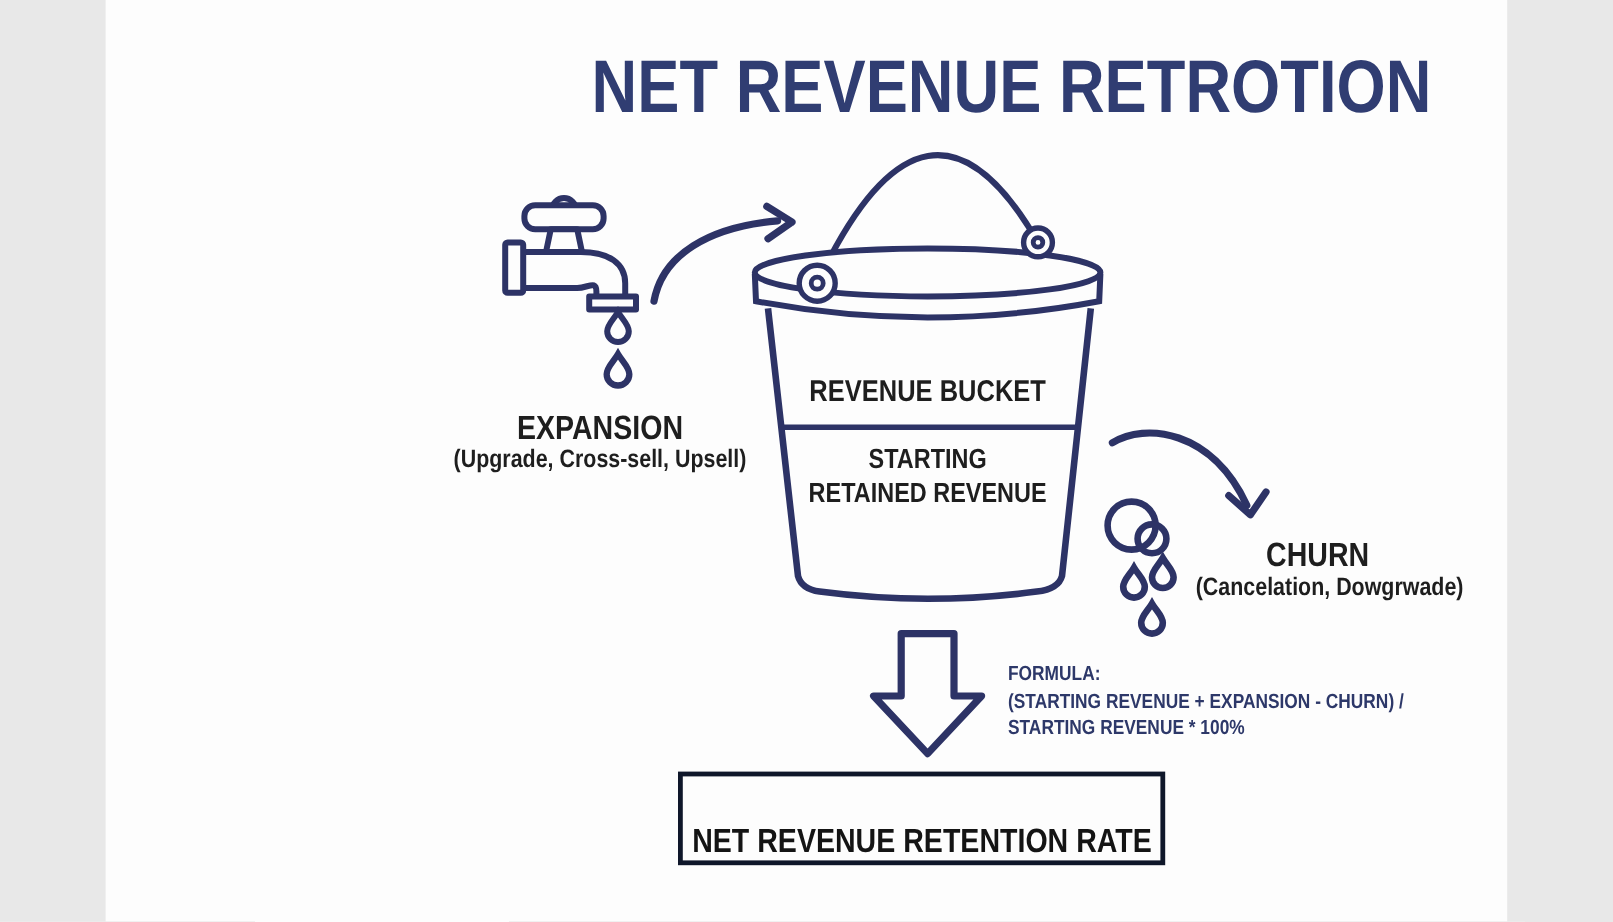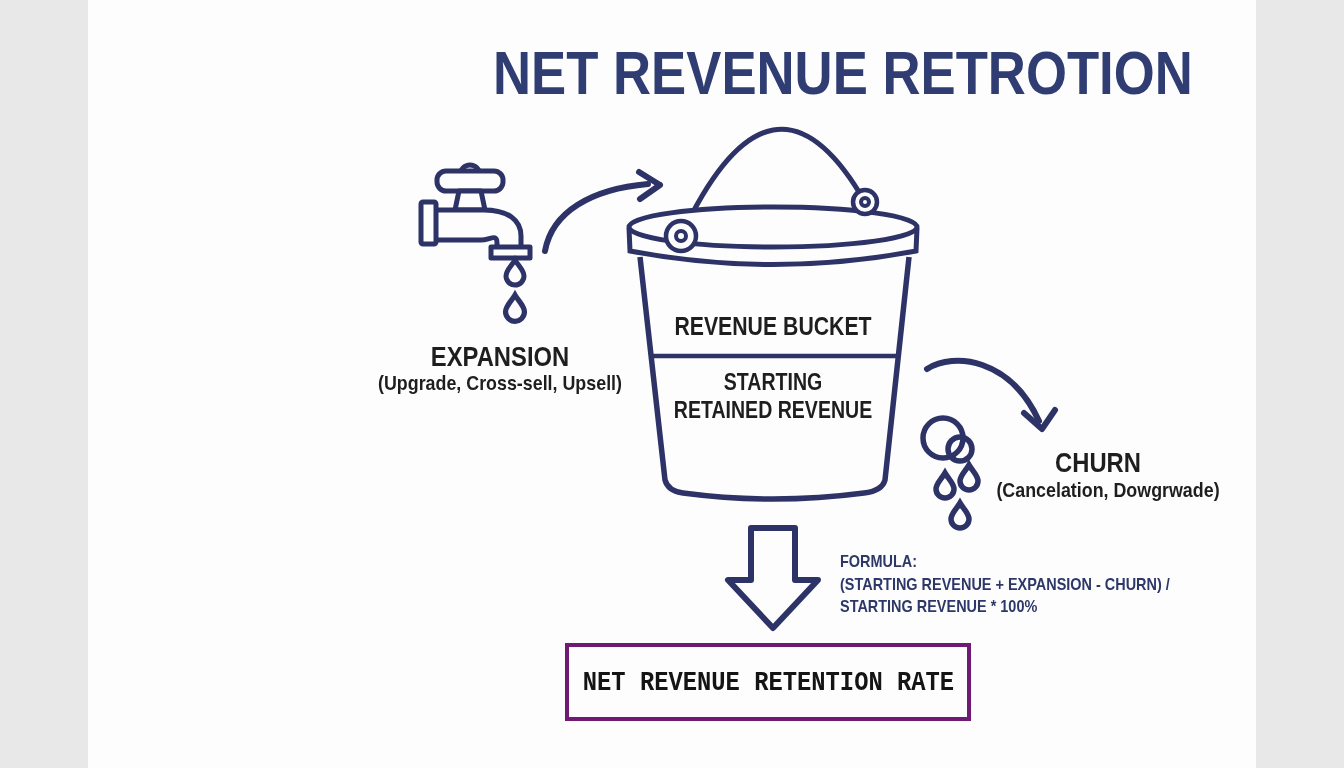--- a/index.html
+++ b/index.html
@@ -24,22 +24,22 @@
   .bucket-label{left:535px;top:312px;width:300px;font-size:25px;line-height:28px;color:#1e1e1e;}
   .bucket-content{left:535px;top:368px;width:300px;font-size:23px;line-height:28px;color:#1e1e1e;}
   .churn-label{left:860px;top:448px;width:300px;font-size:28px;line-height:30px;color:#1e1e1e;}
   .churn-sub{left:870px;top:478px;width:300px;font-size:21px;line-height:24px;color:#1e1e1e;}
   .formula{
     left:752px;top:551px;width:380px;text-align:left;
     font-size:17px;line-height:22.5px;color:#2d3869;
   }
   .result-box{
     position:absolute;left:477px;top:643px;width:398px;height:70px;
-    border:4px solid #701a75;background:#fdfdfd;
-    display:flex;align-items:center;justify-content:center;font-family:Liberation Mono, monospace;
+    border:4px solid #0f172a;background:#fdfdfd;
+    display:flex;align-items:flex-end;justify-content:center;
   }
   .result-label{position:static;font-size:28px;color:#141414;}
 </style>
 </head>
 <body>
 
 <div id="stage">
 
   <svg id="diagram-svg" width="1344" height="768" viewBox="0 0 1344 768">
     <defs>

